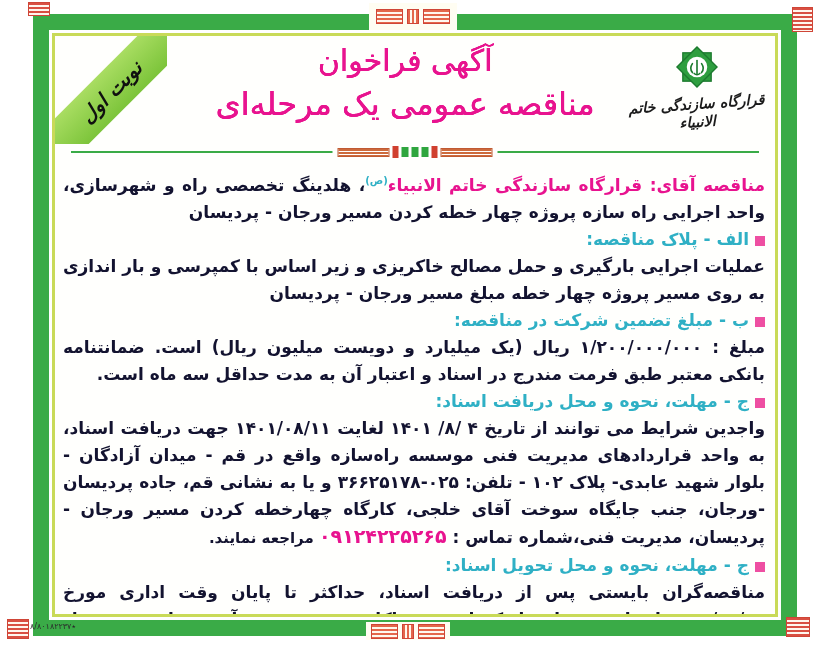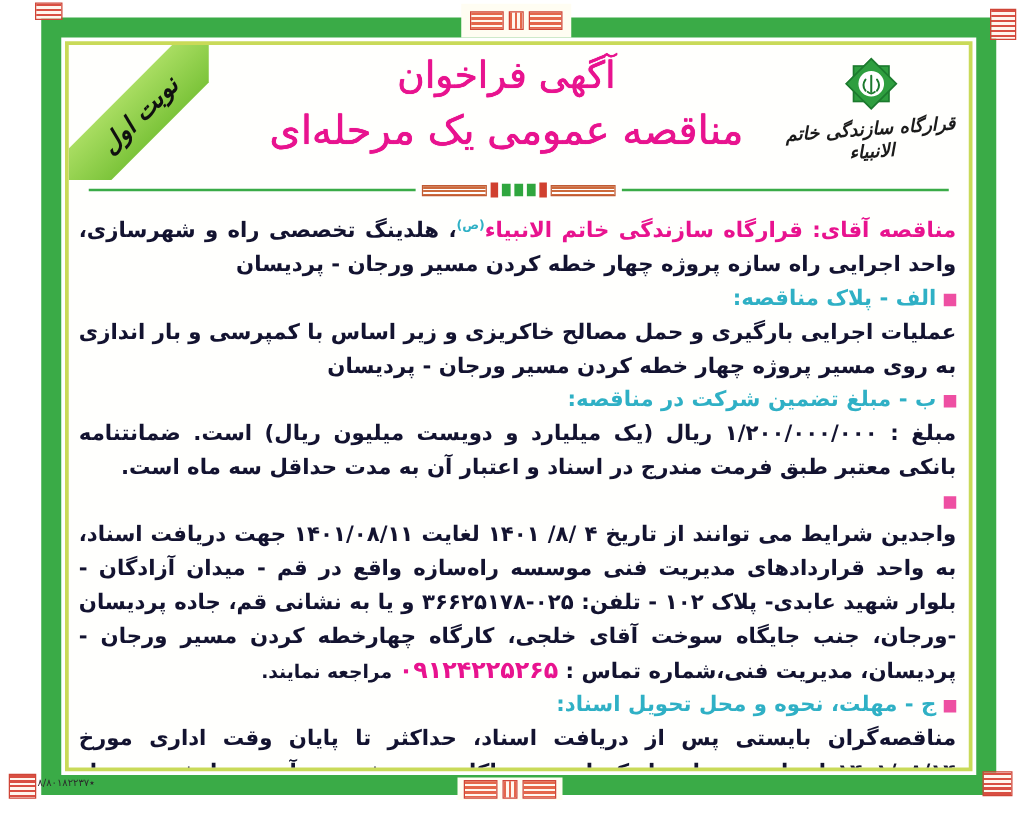--- a/index.html
+++ b/index.html
@@ -173,26 +173,26 @@
           <div class="rs"></div>
           <div class="bar"></div>
         </div>
       </div>
 
       <div class="bodytext">
 
         <p><span class="pink">مناقصه آقای: </span><span class="pink">قرارگاه سازندگی خاتم الانبیاء</span><sup class="sup">(ص)</sup><span>، هلدینگ تخصصی راه و شهرسازی، واحد اجرایی راه سازه پروژه چهار خطه کردن مسیر ورجان - پردیسان</span></p>
 
         <p class="h"><span class="sq"></span><span>الف - پلاک مناقصه:</span></p>
-        <p>عملیات اجرایی بارگیری و حمل مصالح خاکریزی و زیر اساس با کمپرسی و بار اندازی به روی مسیر پروژه چهار خطه کردن مسیر ورجان - پردیسان</p>
+        <p>عملیات اجرایی بارگیری و حمل مصالح خاکریزی و زیر اساس با کمپرسی و بار اندازی به روی مسیر پروژه چهار خطه مبلغ مسیر ورجان - پردیسان</p>
 
         <p class="h"><span class="sq"></span><span>ب - مبلغ تضمین شرکت در مناقصه:</span></p>
         <p>مبلغ : ۱/۲۰۰/۰۰۰/۰۰۰ ریال (یک میلیارد و دویست میلیون ریال) است. ضمانتنامه بانکی معتبر طبق فرمت مندرج در اسناد و اعتبار آن به مدت حداقل سه ماه است.</p>
 
-        <p class="h"><span class="sq"></span></p>
+        <p class="h"><span class="sq"></span><span>ج - مهلت، نحوه و محل دریافت اسناد:</span></p>
         <p><span>واجدین شرایط می توانند از تاریخ ۴ /۸/ ۱۴۰۱ لغایت ۱۴۰۱/۰۸/۱۱ جهت دریافت اسناد، به واحد قراردادهای مدیریت فنی موسسه راه‌سازه واقع در قم - میدان آزادگان - بلوار شهید عابدی- پلاک ۱۰۲ -  تلفن: ۰۲۵-۳۶۶۲۵۱۷۸ و یا به نشانی قم، جاده پردیسان -ورجان، جنب جایگاه سوخت آقای خلجی، کارگاه چهارخطه کردن مسیر ورجان - پردیسان، مدیریت فنی،شماره تماس : </span><span class="phone">۰۹۱۲۴۲۲۵۲۶۵</span><span class="small"> مراجعه نمایند.</span></p>
 
         <p class="h"><span class="sq"></span><span>ج - مهلت، نحوه و محل تحویل اسناد:</span></p>
         <p>مناقصه‌گران بایستی پس از دریافت اسناد، حداکثر تا پایان وقت اداری مورخ ۱۴۰۱/۰۸/۱۴ اسناد مربوطه را تکمیل و در پاکات مهر شده به آدرس یادشده تحویل نمایند.</p>
 
       </div>
 
     </div>
   </div>
 </div>

